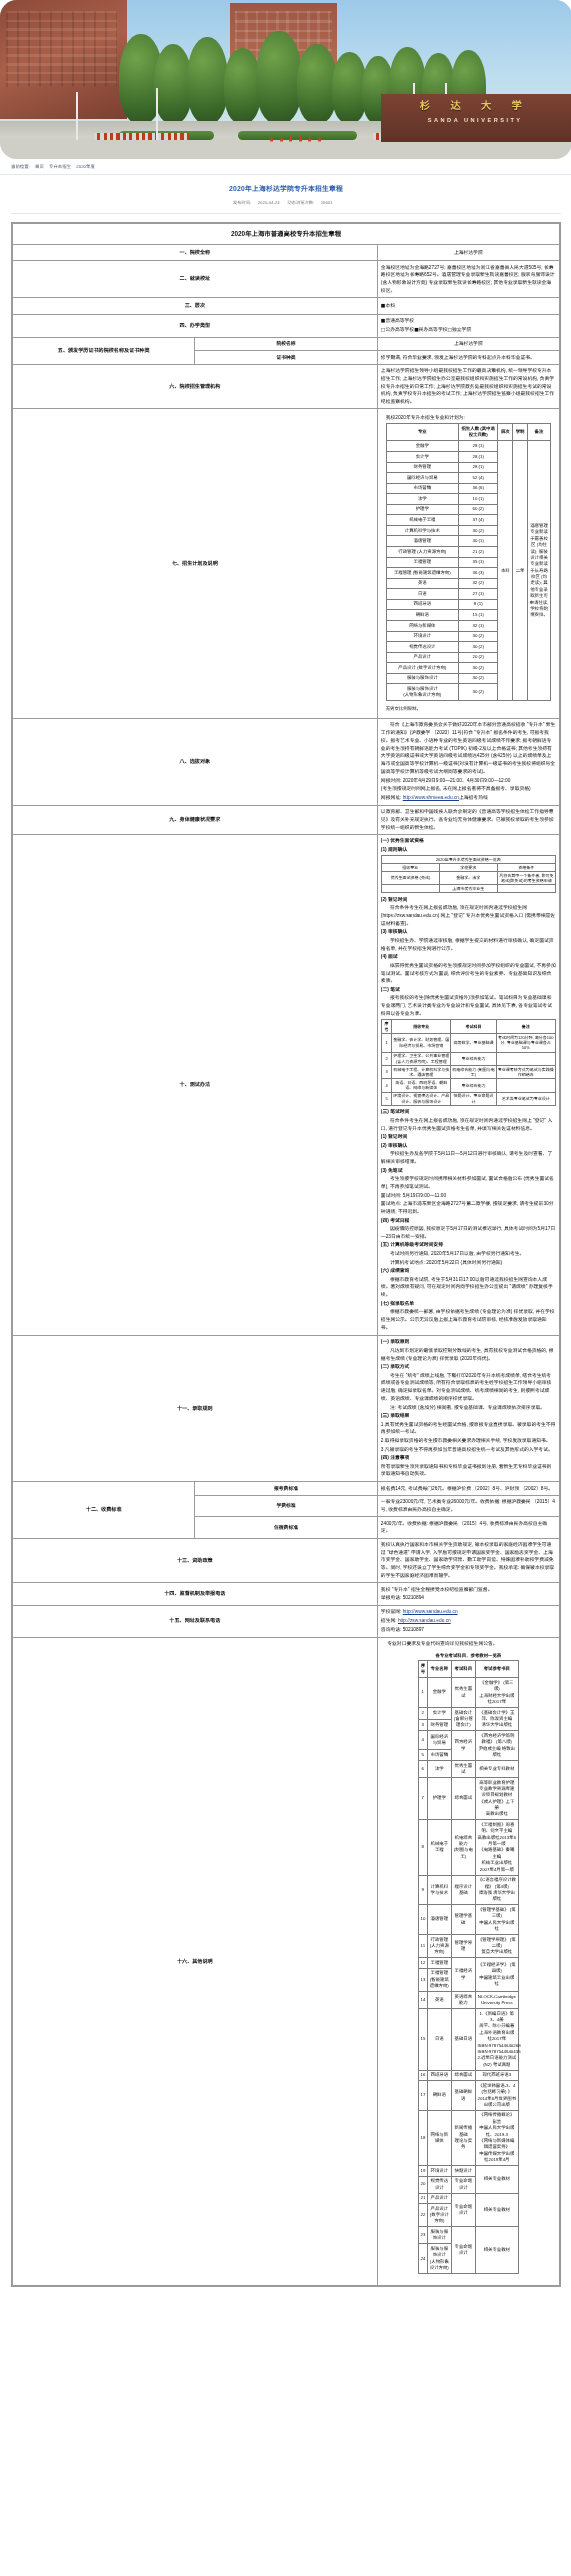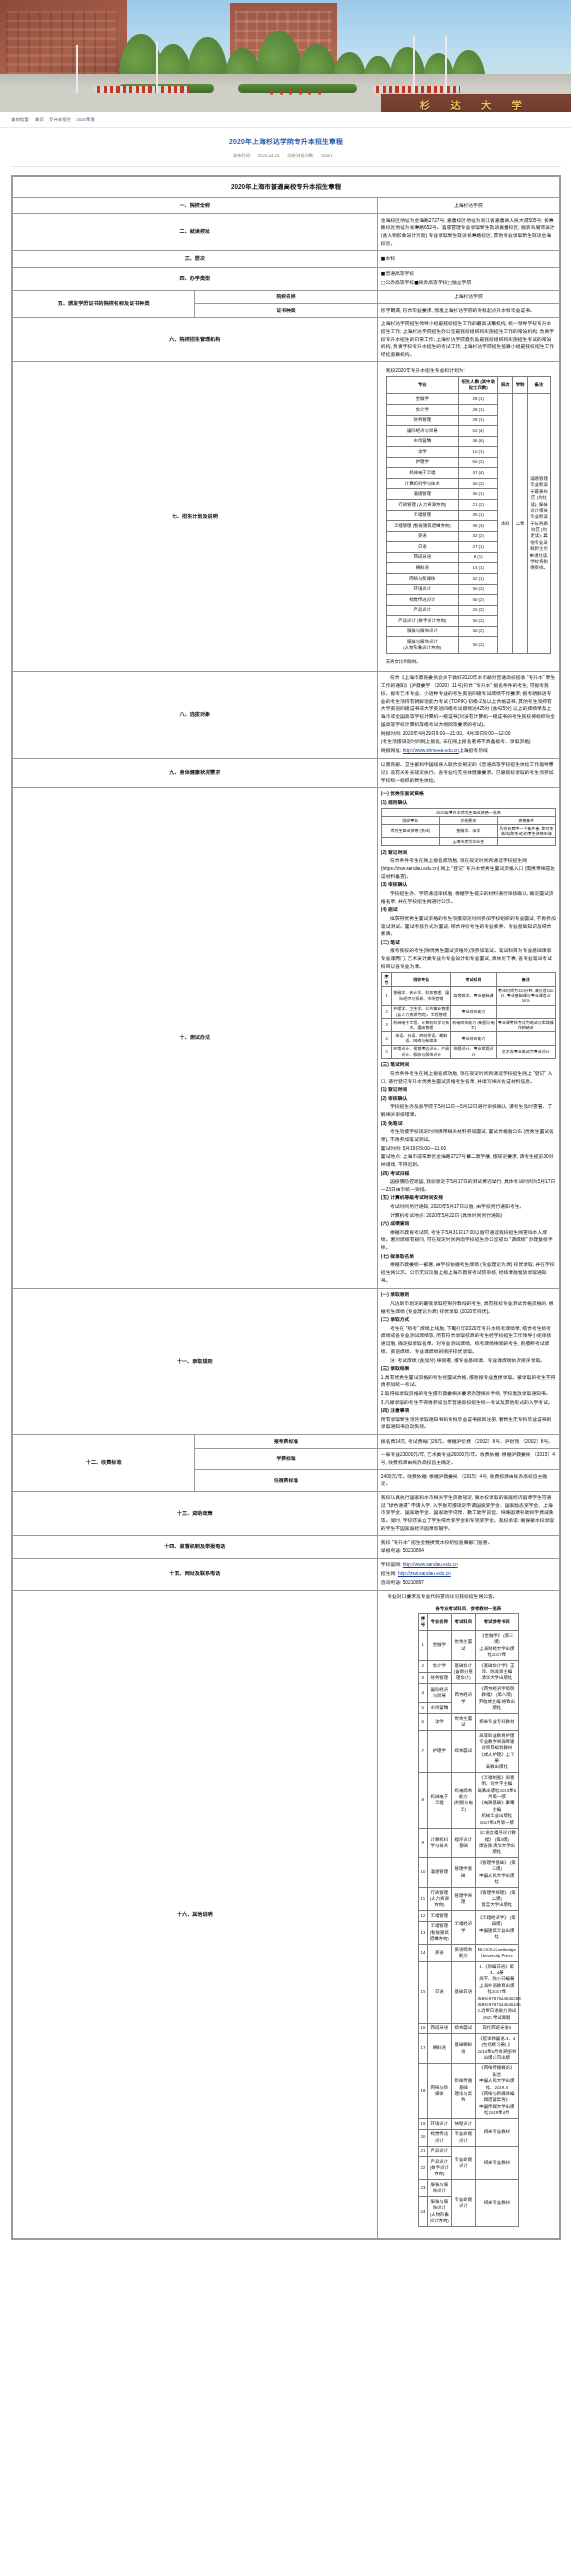--- a/index.html
+++ b/index.html
@@ -9,22 +9,22 @@
     width:572px;
     background:#ffffff;
     font-family:"Liberation Sans","DejaVu Sans",sans-serif;
     color:#111;
     font-size:4.9px;
     line-height:1.5;
     -webkit-font-smoothing:antialiased;
   }
 
   
-  .banner { position:relative; width:572px; height:112px; overflow:hidden;
-            background:linear-gradient(#8fc3e8,#cfe4f3); }
+  .banner { position:relative; width:572px; height:159px; overflow:hidden;
+            background:linear-gradient(#8fc3e8,#cfe4f3);border-radius:17px; }
   .sky { position:absolute; inset:0; background:linear-gradient(#9cc9e8 0%,#bcdcef 45%,#d8e9e0 100%); }
   .bld-l { position:absolute; left:0; top:0; width:127px; height:119px;
            background:linear-gradient(160deg,#8d4a39 0%,#a9604a 45%,#7b3f31 100%); }
   .bld-l:after{content:"";position:absolute;left:6.4px;top:11px;width:111px;height:76px;
     background:repeating-linear-gradient(to bottom,rgba(255,255,255,.10) 0 2.4px,transparent 2.4px 8.7px),
                repeating-linear-gradient(to right,rgba(0,0,0,.12) 0 1.6px,transparent 1.6px 11px);}
   .bld-c { position:absolute; left:230px; top:3.2px; width:107px; height:97px;
            background:linear-gradient(180deg,#9d5643,#b26a52 60%,#8b4937); }
   .bld-c:after{content:"";position:absolute;left:4.8px;top:8px;right:4.8px;height:76px;
     background:repeating-linear-gradient(to bottom,rgba(255,255,255,.14) 0 2.4px,transparent 2.4px 9.5px),

